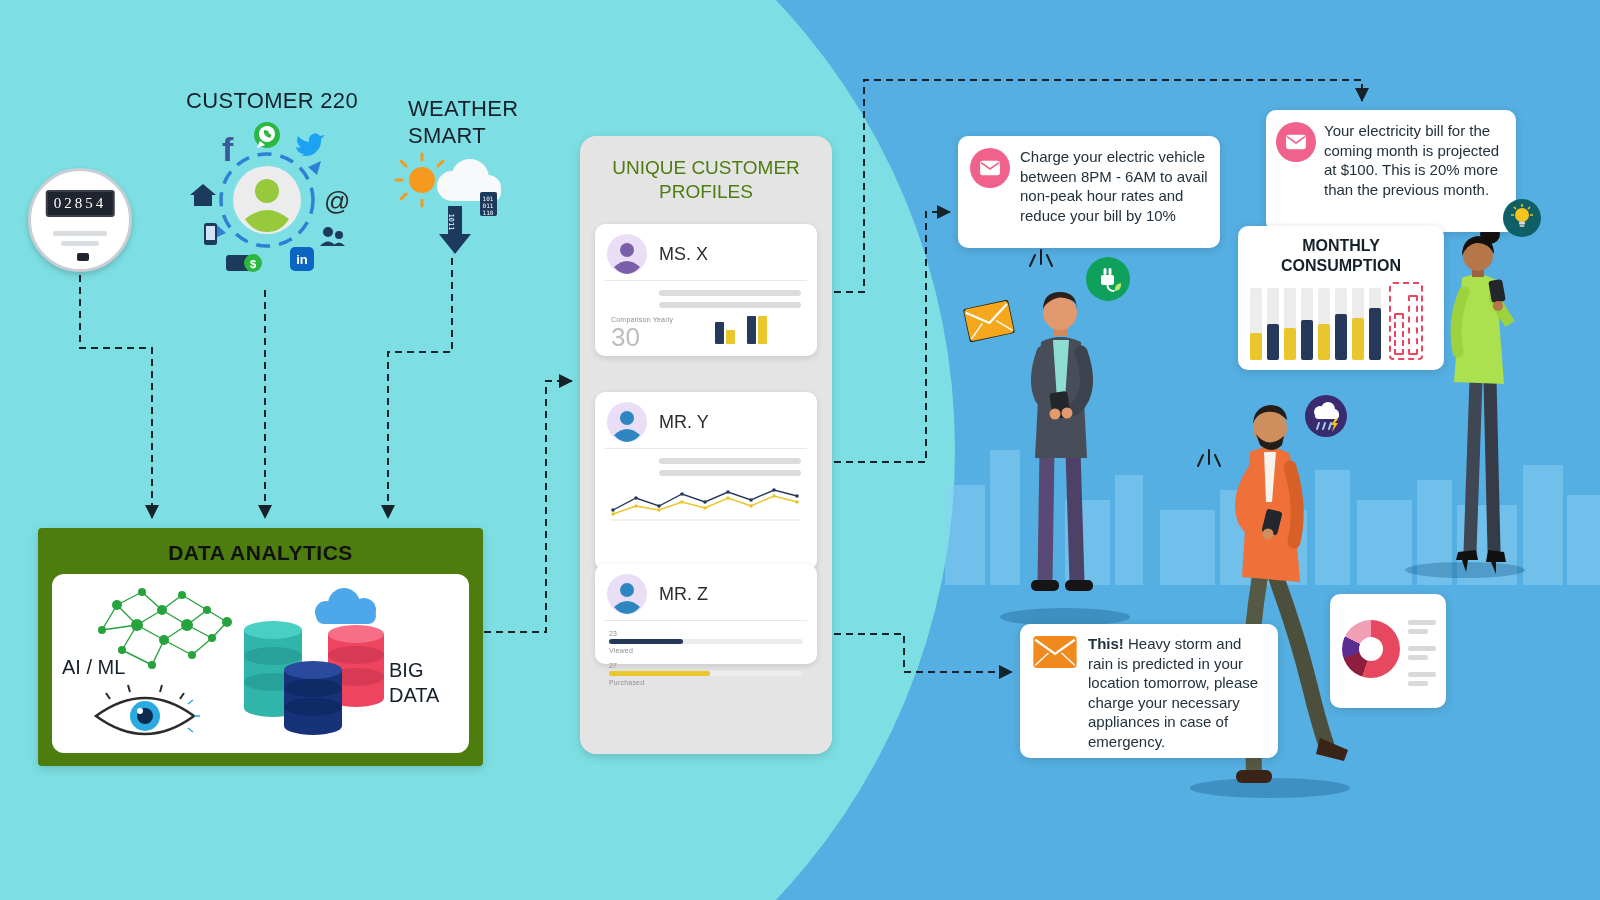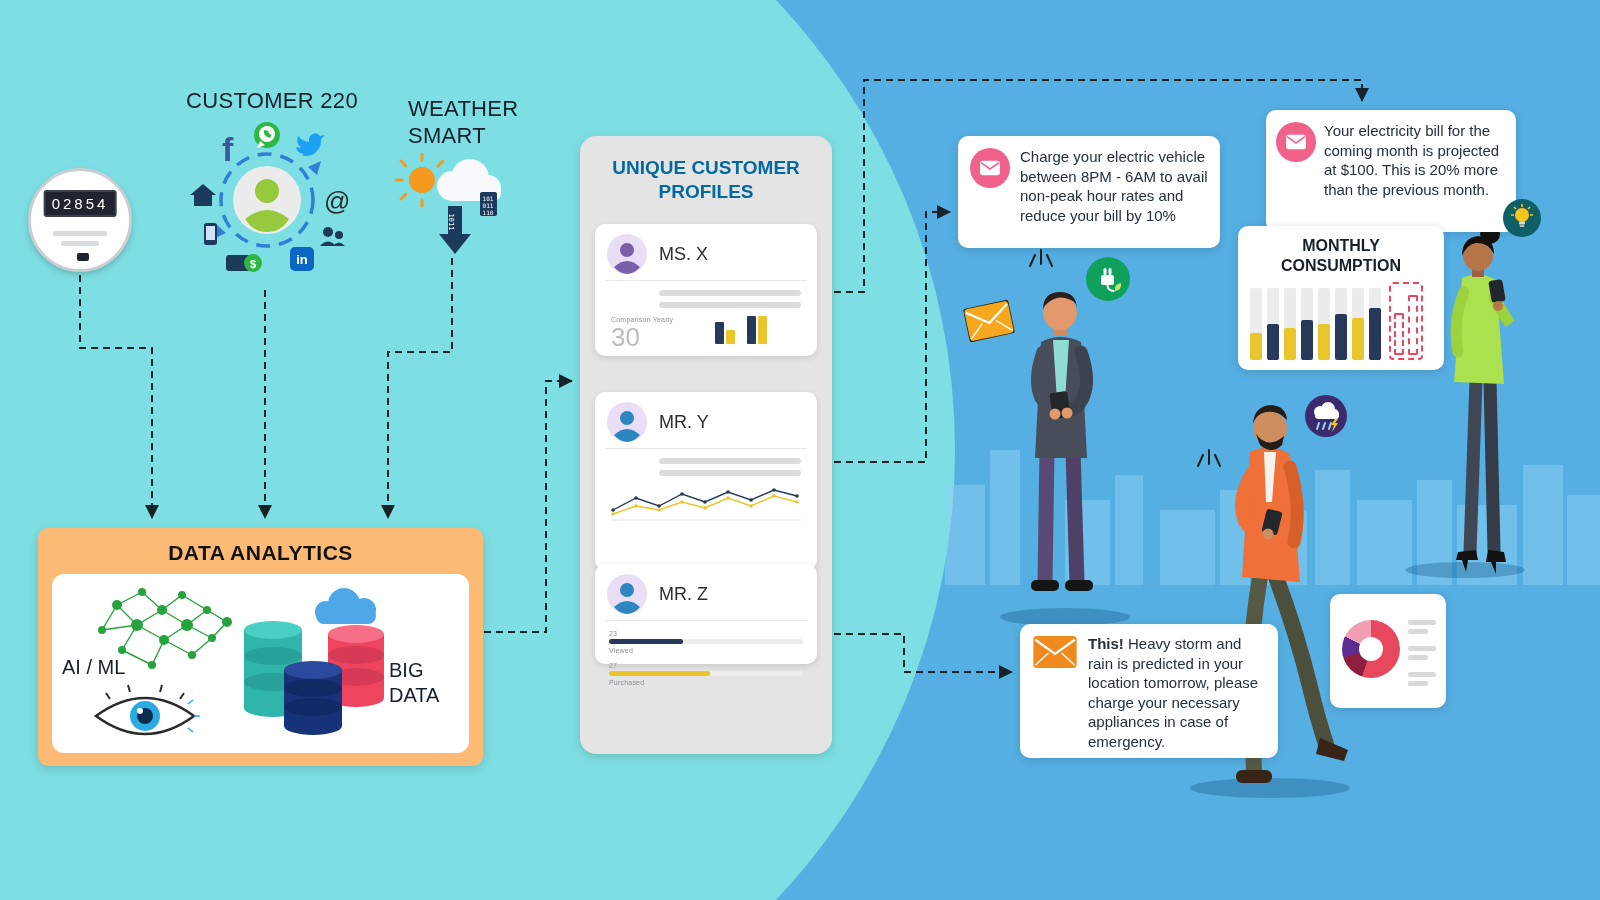--- a/index.html
+++ b/index.html
@@ -9,21 +9,21 @@
   .abs{position:absolute}
   .teal{position:absolute;left:-355px;top:-205px;width:1310px;height:1310px;border-radius:50%;background:#7DDFE3;z-index:0}
   .skyline{z-index:1}
   .arrows{z-index:2;pointer-events:none}
   .shadow{z-index:3;border-radius:50%;background:rgba(23,87,134,.35)}
   .person{z-index:4}
   .ui{z-index:5}
   .badge{z-index:6}
   .src-label{font-size:22px;font-weight:500;line-height:1.22;letter-spacing:.3px;color:#15202b;z-index:5;position:absolute}
   .panel{position:absolute;background:#e4e4e4;border-radius:16px;box-shadow:0 3px 10px rgba(0,0,0,.15)}
-  .whitebox{position:absolute;background:#fdba74;border-radius:10px;box-shadow:0 3px 10px rgba(0,0,0,.15)}
+  .whitebox{position:absolute;background:#4d7c0f;border-radius:4px;box-shadow:0 3px 10px rgba(0,0,0,.15)}
   .card{position:absolute;background:#fff;border-radius:10px;box-shadow:0 2px 8px rgba(20,40,60,.18)}
   .pcard{position:absolute;background:#fff;border-radius:10px;box-shadow:0 2px 6px rgba(0,0,0,.12)}
   .msg-text{font-size:15px;line-height:1.3;color:#22313c}
   .ph{position:absolute;height:6px;background:#dcdcdc;border-radius:3px}
   .divider{position:absolute;height:1px;background:#e7e7e7}
   .avatar{position:absolute;left:12px;top:10px;width:40px;height:40px;border-radius:50%;background:#eadef6;overflow:hidden}
   .pname{position:absolute;left:64px;top:20px;font-size:18px;color:#2d2d2d}
   .micro{position:absolute;font-size:7px;color:#8f8f8f;letter-spacing:.2px}
   .chat-badge{position:absolute;width:40px;height:40px;border-radius:50%;background:#F0618C;display:flex;align-items:center;justify-content:center}
   .mc-chart{position:absolute;left:12px;right:12px;top:62px;bottom:10px;display:flex;align-items:flex-end;gap:8px}
@@ -75,21 +75,21 @@
       <path d="M484 632 H546 V381 H572" marker-end="url(#ah)"></path>
       <path d="M822 292 H864 V80 H1362 V101" marker-end="url(#ah)"></path>
       <path d="M822 462 H926 V212 H950" marker-end="url(#ah)"></path>
       <path d="M822 634 H904 V672 H1012" marker-end="url(#ah)"></path>
     </g>
   </svg>
 
 
   <div class="abs ui" style="left:28px;top:168px;width:104px;height:104px">
     <div style="width:104px;height:104px;border-radius:50%;background:#fff;border:3px solid #c9ced2;box-shadow:0 3px 6px rgba(0,0,0,.18);position:relative">
-      <div style="position:absolute;left:50%;top:19px;transform:translateX(-50%);background:#20242e;color:#fff;font-family:Liberation Sans, sans-serif;font-size:15px;letter-spacing:3px;padding:3px 6px;border-radius:3px;border:2px solid #3a3f4a;white-space:nowrap">02854</div>
+      <div style="position:absolute;left:50%;top:19px;transform:translateX(-50%);background:#20242e;color:#fff;font-family:Liberation Serif, serif;font-size:15px;letter-spacing:3px;padding:3px 6px;border-radius:3px;border:2px solid #3a3f4a;white-space:nowrap">02854</div>
       <div style="position:absolute;left:22px;right:22px;top:60px;height:5px;background:#d9dde0;border-radius:2px"></div>
       <div style="position:absolute;left:30px;right:30px;top:70px;height:5px;background:#d9dde0;border-radius:2px"></div>
       <div style="position:absolute;left:46px;top:82px;width:12px;height:8px;background:#20242e;border-radius:2px"></div>
     </div>
   </div>
 
   <div class="src-label" style="left:182px;top:88px;width:180px;text-align:center">CUSTOMER 220</div>
 
   <svg class="abs ui" style="left:182px;top:115px" width="170" height="170" viewBox="0 0 170 170">
     <g>
@@ -225,21 +225,21 @@
           <ellipse cx="81" cy="106" rx="29" ry="9" fill="#102a66"></ellipse>
           <ellipse cx="81" cy="88" rx="29" ry="9" fill="#2a4a9e"></ellipse>
         </g>
       </svg>
 
       <div style="position:absolute;right:8px;top:84px;width:72px;font-size:20px;line-height:1.25;color:#15202b">BIG DATA</div>
     </div>
   </div>
 
   <div class="panel ui" style="left:580px;top:136px;width:252px;height:618px">
-    <div style="margin:20px 24px 0;text-align:center;font-size:19px;font-weight:bold;color:#0369a1;line-height:1.25">UNIQUE CUSTOMER PROFILES</div>
+    <div style="margin:20px 24px 0;text-align:center;font-size:19px;font-weight:normal;color:#4d7c0f;line-height:1.25">UNIQUE CUSTOMER PROFILES</div>
 
     <div class="pcard" style="left:15px;top:88px;width:222px;height:132px">
       <div class="avatar">
         <svg viewBox="0 0 40 40" width="40" height="40">
           <circle cx="20" cy="16" r="7" fill="#7a5fa8"></circle>
           <path d="M7 33 q13 -12 26 0 q-6 7 -13 7 q-7 0 -13 -7z" fill="#7a5fa8"></path>
         </svg>
       </div>
       <div class="pname">MS. X</div>
       <div class="divider" style="left:10px;right:10px;top:56px"></div>

